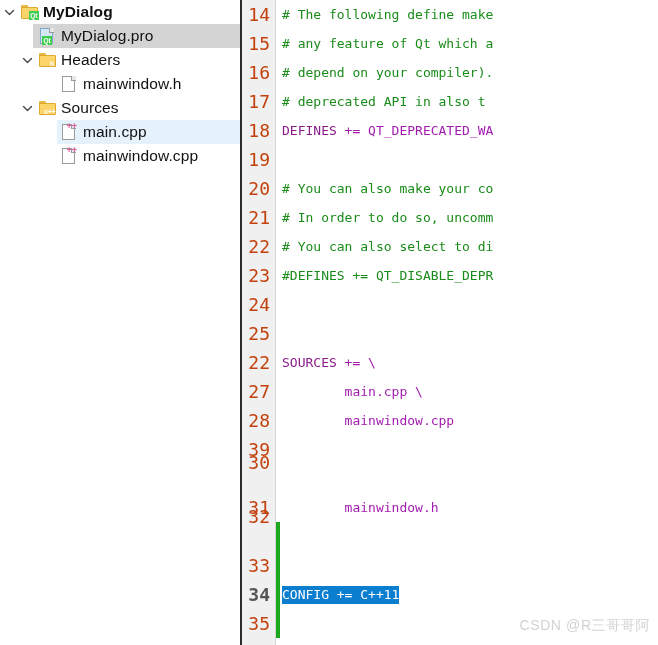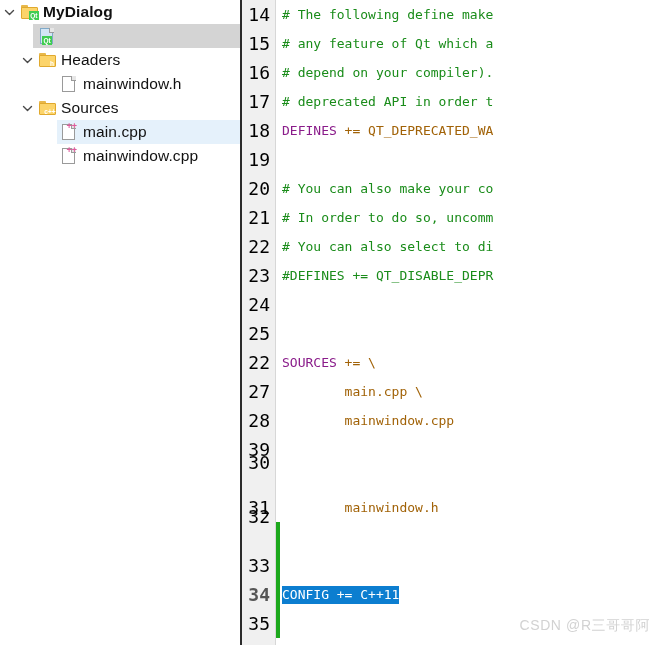--- a/index.html
+++ b/index.html
@@ -187,35 +187,35 @@
     white-space: pre;
   }
   .lineno {
     position: absolute;
     left: 0; top: 0;
     width: 28px;
     text-align: right;
     font-family: "DejaVu Sans Mono", monospace;
     font-size: 18px;
     line-height: 29px;
-    color: #000000;
+    color: #c2410c;
   }
   .lineno.current { color: #555555; font-weight: bold; }
   .code-text {
     position: absolute;
     left: 40px; top: 0;
     font-family: "DejaVu Sans Mono", monospace;
     font-size: 13px;
     line-height: 29px;
     color: #1a1a1a;
     white-space: pre;
   }
   .tok-comment { color: #1a8c1a; }
   .tok-var     { color: #8a1c8a; }
-  .tok-plain   { color: #a16207; }
+  .tok-plain   { color: #a21caf; }
   .sel {
     background: #0c7ed0;
     color: #ffffff;
     padding: 1px 0 2px 0;
   }
 
   
   #watermark {
     position: absolute;
     right: 8px;
@@ -251,20 +251,21 @@
       <div class="tree-row-bg" style="top: 24px; left: 33px; width: 207px; background: rgb(212, 212, 212);"></div>
       <div class="tree-row" style="top: 24px; left: 18px;">
         <span class="twisty"></span>
         <span class="icon-slot">
           <span class="file-ico pro">
             <span class="page"></span>
             <span class="fold"></span>
             <span class="fbadge">Qt</span>
           </span>
         </span>
+        <span class="tree-label">MyDialog.pro</span>
       </div>
       <div class="tree-row" style="top: 48px; left: 18px;">
         <span class="twisty">
           <svg width="11" height="11" viewBox="0 0 11 11">
             <path d="M1.5 3.5 L5.5 7.5 L9.5 3.5" fill="none" stroke="#4a4a4a" stroke-width="1.4" stroke-linecap="round" stroke-linejoin="round"></path>
           </svg>
         </span>
         <span class="icon-slot">
           <span class="folder-ico">
             <span class="tab"></span>
@@ -327,21 +328,21 @@
   <div id="splitter"></div>
 
   <div id="editor">
     <div id="gutter"></div>
     <div id="gutter-border"></div>
     <div id="change-marker" style="left: 34px; top: 522px; height: 116px; background: rgb(28, 168, 28);"></div>
     <div id="code-lines">
         <div class="code-line" style="top: 0px;"><span class="lineno">14</span><span class="code-text"><span class="tok-comment"># The following define make</span></span></div>
         <div class="code-line" style="top: 29px;"><span class="lineno">15</span><span class="code-text"><span class="tok-comment"># any feature of Qt which a</span></span></div>
         <div class="code-line" style="top: 58px;"><span class="lineno">16</span><span class="code-text"><span class="tok-comment"># depend on your compiler).</span></span></div>
-        <div class="code-line" style="top: 87px; padding-left: 42px;"><span class="lineno">17</span><span class="code-text"><span class="tok-comment"># deprecated API in order t</span></span></div>
+        <div class="code-line" style="top: 87px; padding-left: 42px;"><span class="lineno">17</span><span class="code-text"><span class="tok-comment"># deprecated API in also t</span></span></div>
         <div class="code-line" style="top: 116px;"><span class="lineno">18</span><span class="code-text"><span class="tok-var">DEFINES</span><span class="tok-plain"> += QT_DEPRECATED_WA</span></span></div>
         <div class="code-line" style="top: 145px;"><span class="lineno">19</span><span class="code-text"></span></div>
         <div class="code-line" style="top: 174px;"><span class="lineno">20</span><span class="code-text"><span class="tok-comment"># You can also make your co</span></span></div>
         <div class="code-line" style="top: 203px;"><span class="lineno">21</span><span class="code-text"><span class="tok-comment"># In order to do so, uncomm</span></span></div>
         <div class="code-line" style="top: 232px;"><span class="lineno">22</span><span class="code-text"><span class="tok-comment"># You can also select to di</span></span></div>
         <div class="code-line" style="top: 261px;"><span class="lineno">23</span><span class="code-text"><span class="tok-comment">#DEFINES += QT_DISABLE_DEPR</span></span></div>
         <div class="code-line" style="top: 290px;"><span class="lineno">24</span><span class="code-text"></span></div>
         <div class="code-line" style="top: 319px;"><span class="lineno">25</span><span class="code-text"></span></div>
         <div class="code-line" style="top: 348px;"><span class="lineno">22</span><span class="code-text"><span class="tok-var">SOURCES</span><span class="tok-plain"> += \</span></span></div>
         <div class="code-line" style="top: 377px;"><span class="lineno">27</span><span class="code-text"><span class="tok-plain">        main.cpp \</span></span></div>

